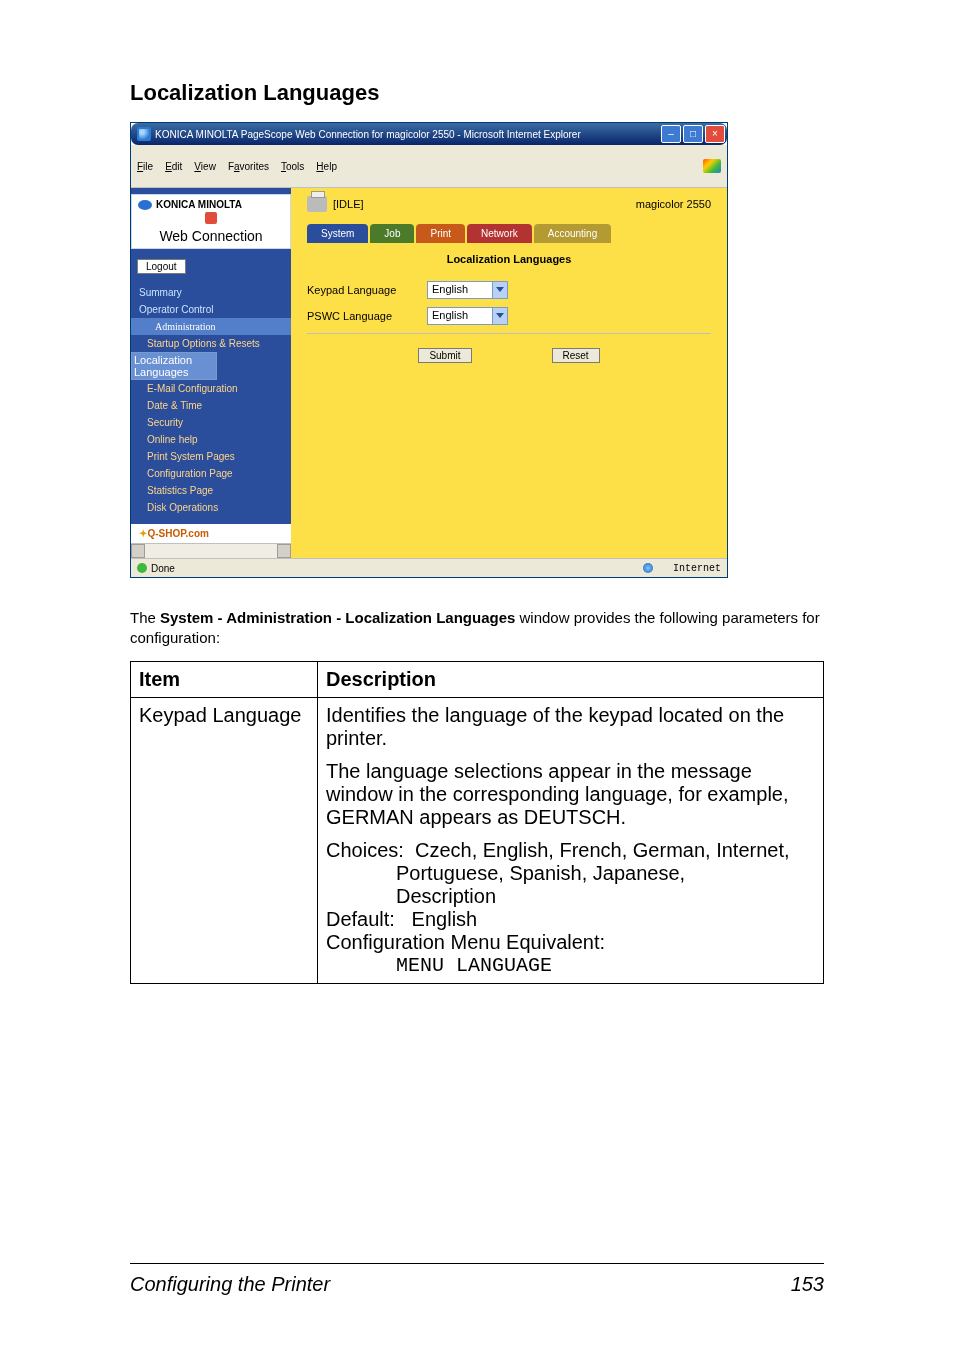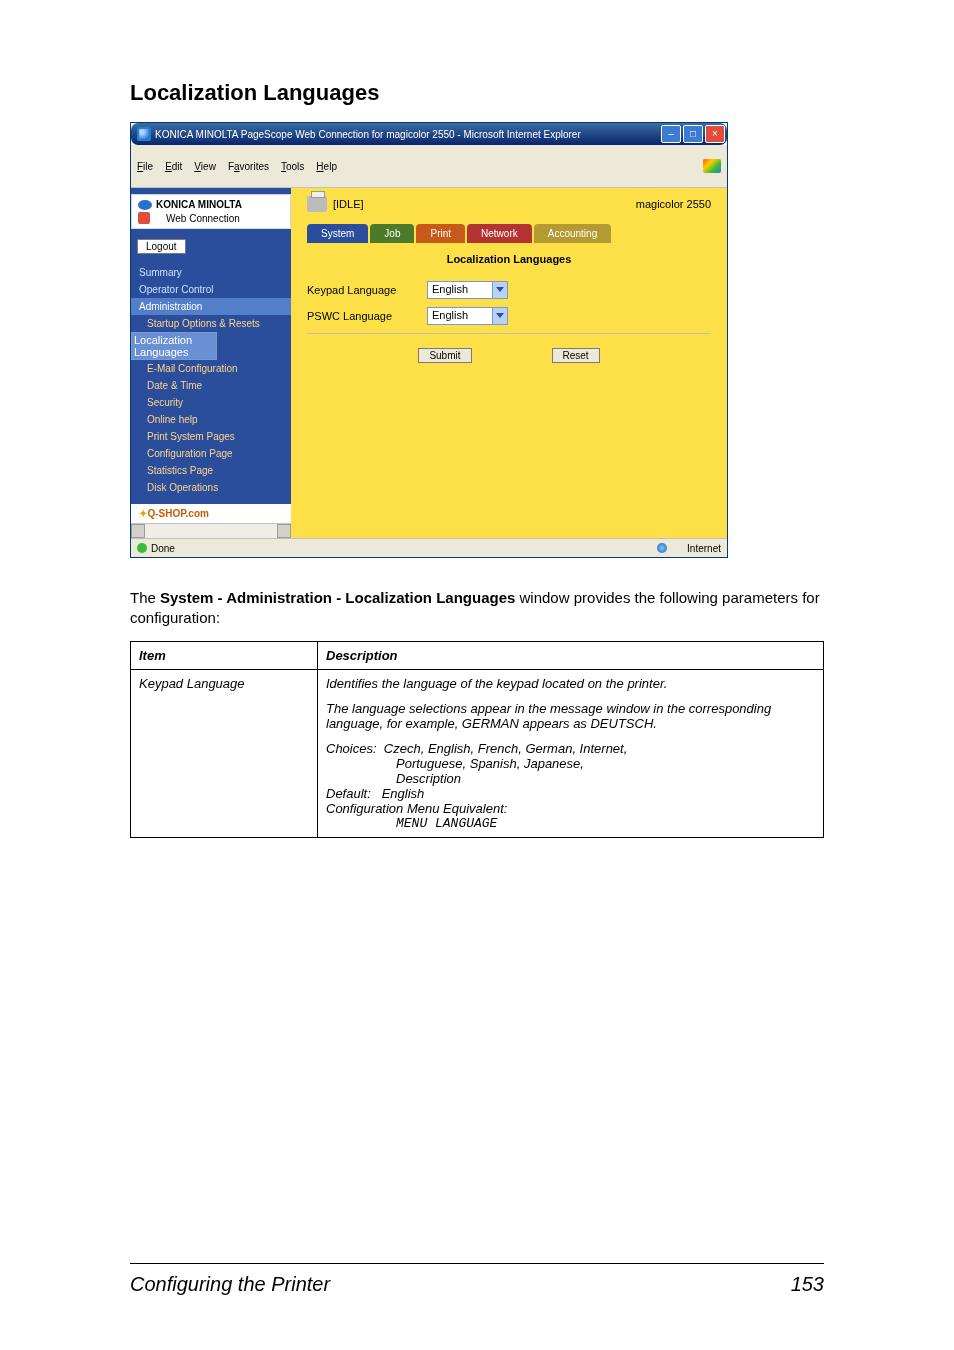--- a/index.html
+++ b/index.html
@@ -17,25 +17,25 @@
   .ie-max{background:#3c7bd1;}
   .ie-close{background:#e14d3a;}
   .ie-menubar{height:18px;background:#ece9d8;display:flex;align-items:center;gap:12px;font-size:10px;padding:12px 6px;border-bottom:1px solid #c0c0c0;}
   .ie-menubar span u{text-decoration:underline;}
   .ie-right-flag{margin-left:auto;width:18px;height:14px;background:linear-gradient(135deg,#ff5a00,#ffcc00,#3bba3b,#2b7bd1);border-radius:2px;}
   .content-area{display:flex;background:#fde047;}
   .sidebar{width:160px;background:#2a4e9b;color:#fff;font-size:10px;padding:6px 0 0 0;position:relative;}
   .brand-block{background:#fff;color:#000;border:1px solid #c9d6f0;margin:0 0 6px 0;padding:4px 6px;}
   .brand-km{display:flex;align-items:center;gap:4px;margin-bottom:2px;font-size:10px;}
   .km-ellipse{width:14px;height:10px;background:#2b6fd1;border-radius:50%/50%;}
-  .brand-pswc{display:flex;align-items:center;gap:16px;font-size:10px;}
+  .brand-pswc{display:flex;align-items:center;gap:4px;font-size:14px;flex-direction:column;}
   .pswc-mark{width:12px;height:12px;background:#e14d3a;border-radius:2px;}
   .logout{background:#fff;color:#000;border:1px solid #7a7a7a;font-size:10px;padding:1px 8px;margin:4px 6px 10px 6px;display:inline-block;}
   .side-link{color:#c9e3ff;display:block;padding:3px 8px;}
-  .side-sel{background:#537ec9;color:#fff;padding:3px 8px;}
+  .side-sel{background:#537ec9;color:#fff;padding:3px 24px;font-family:Liberation Serif, serif;}
   .side-sub{color:#ffd48a;padding:3px 8px 3px 16px;display:block;}
   .side-sub.sel{color:#fff;background:#6a90d4;}
   .qshop{background:#fff;color:#c75c00;font-weight:bold;padding:4px 8px;margin-top:8px;font-size:10px;}
   .qshop-star{color:#e1a300;}
   .hscroll{height:14px;background:#ece9d8;border-top:1px solid #c0c0c0;display:flex;}
   .hscroll .arrow{width:14px;height:14px;background:#d4d0c8;border:1px solid #9c9c9c;box-sizing:border-box;}
   .hscroll .track{flex:1;background:#f0eee4;}
   .main{flex:1;display:flex;flex-direction:column;}
   .main-head{display:flex;align-items:center;justify-content:space-between;padding:8px 16px 12px 16px;}
   .idle-wrap{display:flex;align-items:center;gap:6px;font-size:11px;}
@@ -58,27 +58,27 @@
   .sel-btn::after{content:"";position:absolute;left:3px;top:5px;border-left:4px solid transparent;border-right:4px solid transparent;border-top:5px solid #2a4e9b;}
   .sel-wrap{display:flex;border:1px solid #7a9ac9;}
   .sel-wrap .val{padding:1px 4px;min-width:56px;background:#fff;}
   .hr{height:1px;background:#c0c0c0;margin:6px 0 14px 0;}
   .btn-row{display:flex;justify-content:center;gap:80px;margin-bottom:40px;}
   .btn3d{font-size:10px;border:1px solid #7a7a7a;background:#ece9d8;padding:1px 10px;}
   .main-pad{height:110px;}
   .statusbar{height:18px;background:#ece9d8;border-top:1px solid #c0c0c0;display:flex;align-items:center;font-size:10px;padding:0 6px;justify-content:space-between;}
   .status-left{display:flex;align-items:center;gap:4px;}
   .status-dot{width:10px;height:10px;background:#3bba3b;border-radius:50%;}
-  .status-right{display:flex;align-items:center;gap:20px;}
+  .status-right{display:flex;align-items:center;gap:20px;font-family:Liberation Mono, monospace;}
   .globe{width:10px;height:10px;background:radial-gradient(circle,#7fc8ff,#1a5fb4);border-radius:50%;}
   
   .body-text{font-size:15px;line-height:1.35;margin:0 0 12px 0;}
   .body-text b{font-weight:bold;}
   
-  table.desc{border-collapse:collapse;width:100%;font-size:13px;font-style:italic;}
+  table.desc{border-collapse:collapse;width:100%;font-size:20px;}
   table.desc th,table.desc td{border:1px solid #000;padding:6px 8px;vertical-align:top;text-align:left;}
   table.desc th{font-weight:bold;}
   .col-item{width:170px;}
   .cell-para{margin:0 0 10px 0;}
   .cell-para:last-child{margin-bottom:0;}
   .hang{padding-left:70px;text-indent:-70px;}
   .hang2{padding-left:70px;}
   .mono{font-family:"Courier New",monospace;}
   
   .footrule{position:absolute;left:130px;right:130px;bottom:86px;height:1px;background:#000;}

